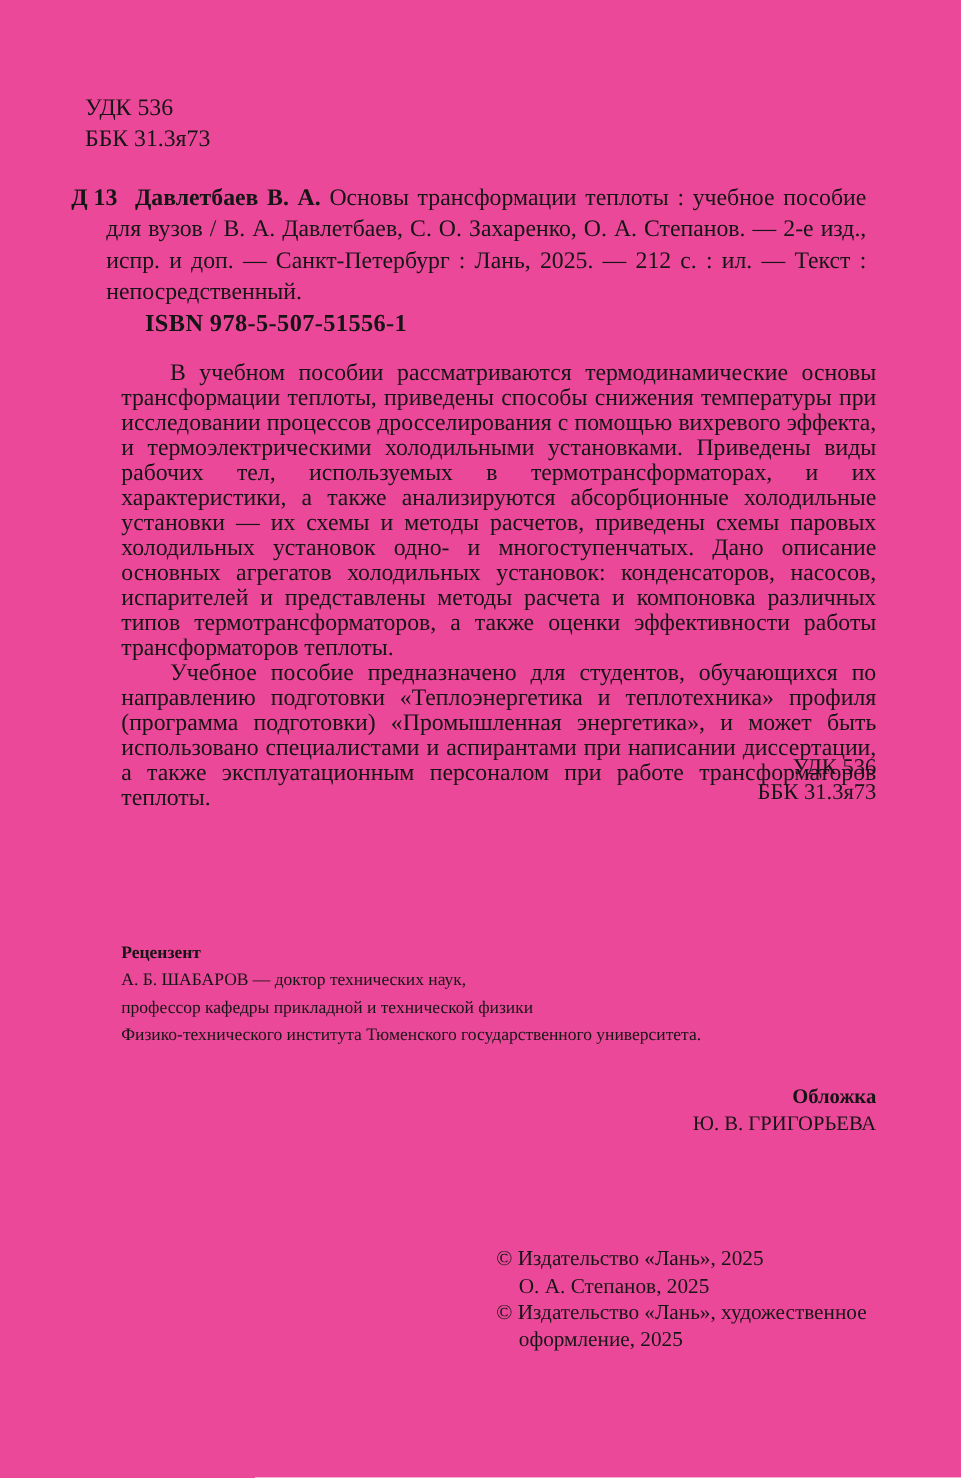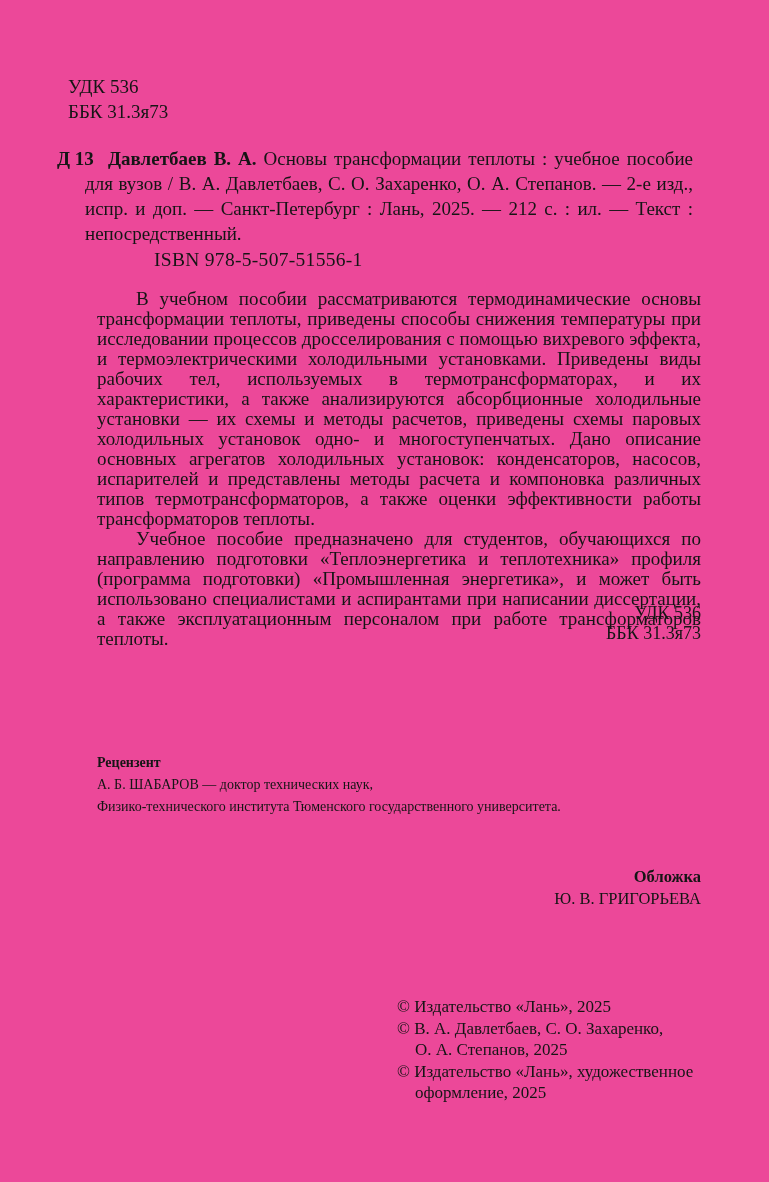--- a/index.html
+++ b/index.html
@@ -48,24 +48,23 @@
     text-align: justify;
   }
   .entry-author {
     font-weight: bold;
   }
   .isbn {
     position: absolute;
     left: 116px;
     top: 249px;
     font-size: 19.5px;
-    font-weight: normal;
+    font-weight: bold;
     letter-spacing: 0.3px;
     white-space: nowrap;
-    margin-left: 38px;
   }
   .annotation {
     position: absolute;
     left: 97px;
     top: 289px;
     width: 604px;
     font-size: 19px;
     line-height: 20px;
     text-align: justify;
   }
@@ -139,29 +138,29 @@
   </div>
 
   <div class="codes-bottom">
     <div>УДК 536</div>
     <div>ББК 31.3я73</div>
   </div>
 
   <div class="reviewer">
     <div class="section-heading">Рецензент</div>
     <div><span class="italic">А. Б. ШАБАРОВ</span><span> — доктор технических наук,</span></div>
+    <div>профессор кафедры прикладной и технической физики</div>
     <div>Физико-технического института Тюменского государственного университета.</div>
   </div>
 
   <div class="cover">
     <div class="section-heading">Обложка</div>
     <div class="italic">Ю. В. ГРИГОРЬЕВА</div>
   </div>
 
   <div class="copyright">
     <div class="c-line">© Издательство «Лань», 2025</div>
-    <div class="c-line">© В. А. Давлетбаев, С. О. Захаренко,</div>
     <div class="c-line indent">О. А. Степанов, 2025</div>
     <div class="c-line">© Издательство «Лань», художественное</div>
     <div class="c-line indent">оформление, 2025</div>
   </div>
 
 </div>
 
 </body></html>

